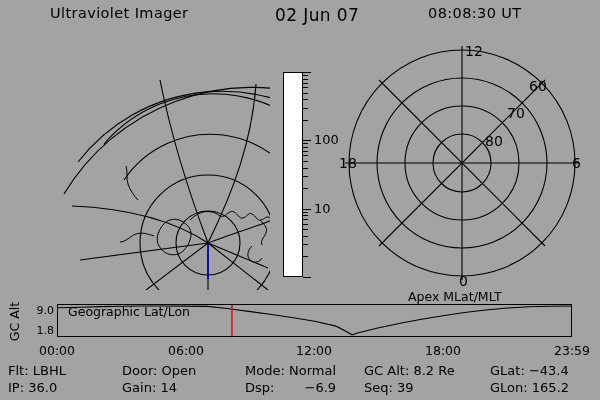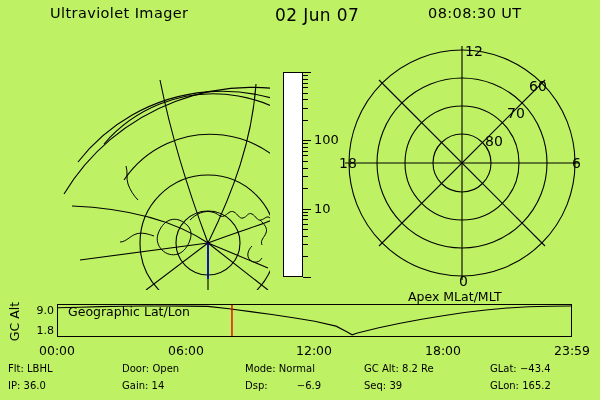--- a/index.html
+++ b/index.html
@@ -5,21 +5,21 @@
 <style>
   html, body {
     margin: 0;
     padding: 0;
     background: #ffffff;
   }
   #root {
     position: relative;
     width: 600px;
     height: 400px;
-    background: #bef264;
+    background: #a3a3a3;
     overflow: hidden;
     font-family: "DejaVu Sans", sans-serif;
     color: #000000;
   }
 
   
   .header {
     position: absolute;
     left: 0;
     top: 5px;
@@ -178,21 +178,21 @@
   
   #status {
     position: absolute;
     left: 0;
     top: 363px;
     width: 600px;
     height: 36px;
   }
   .status-cell {
     position: absolute;
-    font-size: 10px;
+    font-size: 13px;
     white-space: nowrap;
   }
   .srow0 { top: 0; }
   .srow1 { top: 17px; }
   .scol0 { left: 8px; }
   .scol1 { left: 122px; }
   .scol2 { left: 245px; }
   .scol3 { left: 364px; }
   .scol4 { left: 490px; }
 </style>

